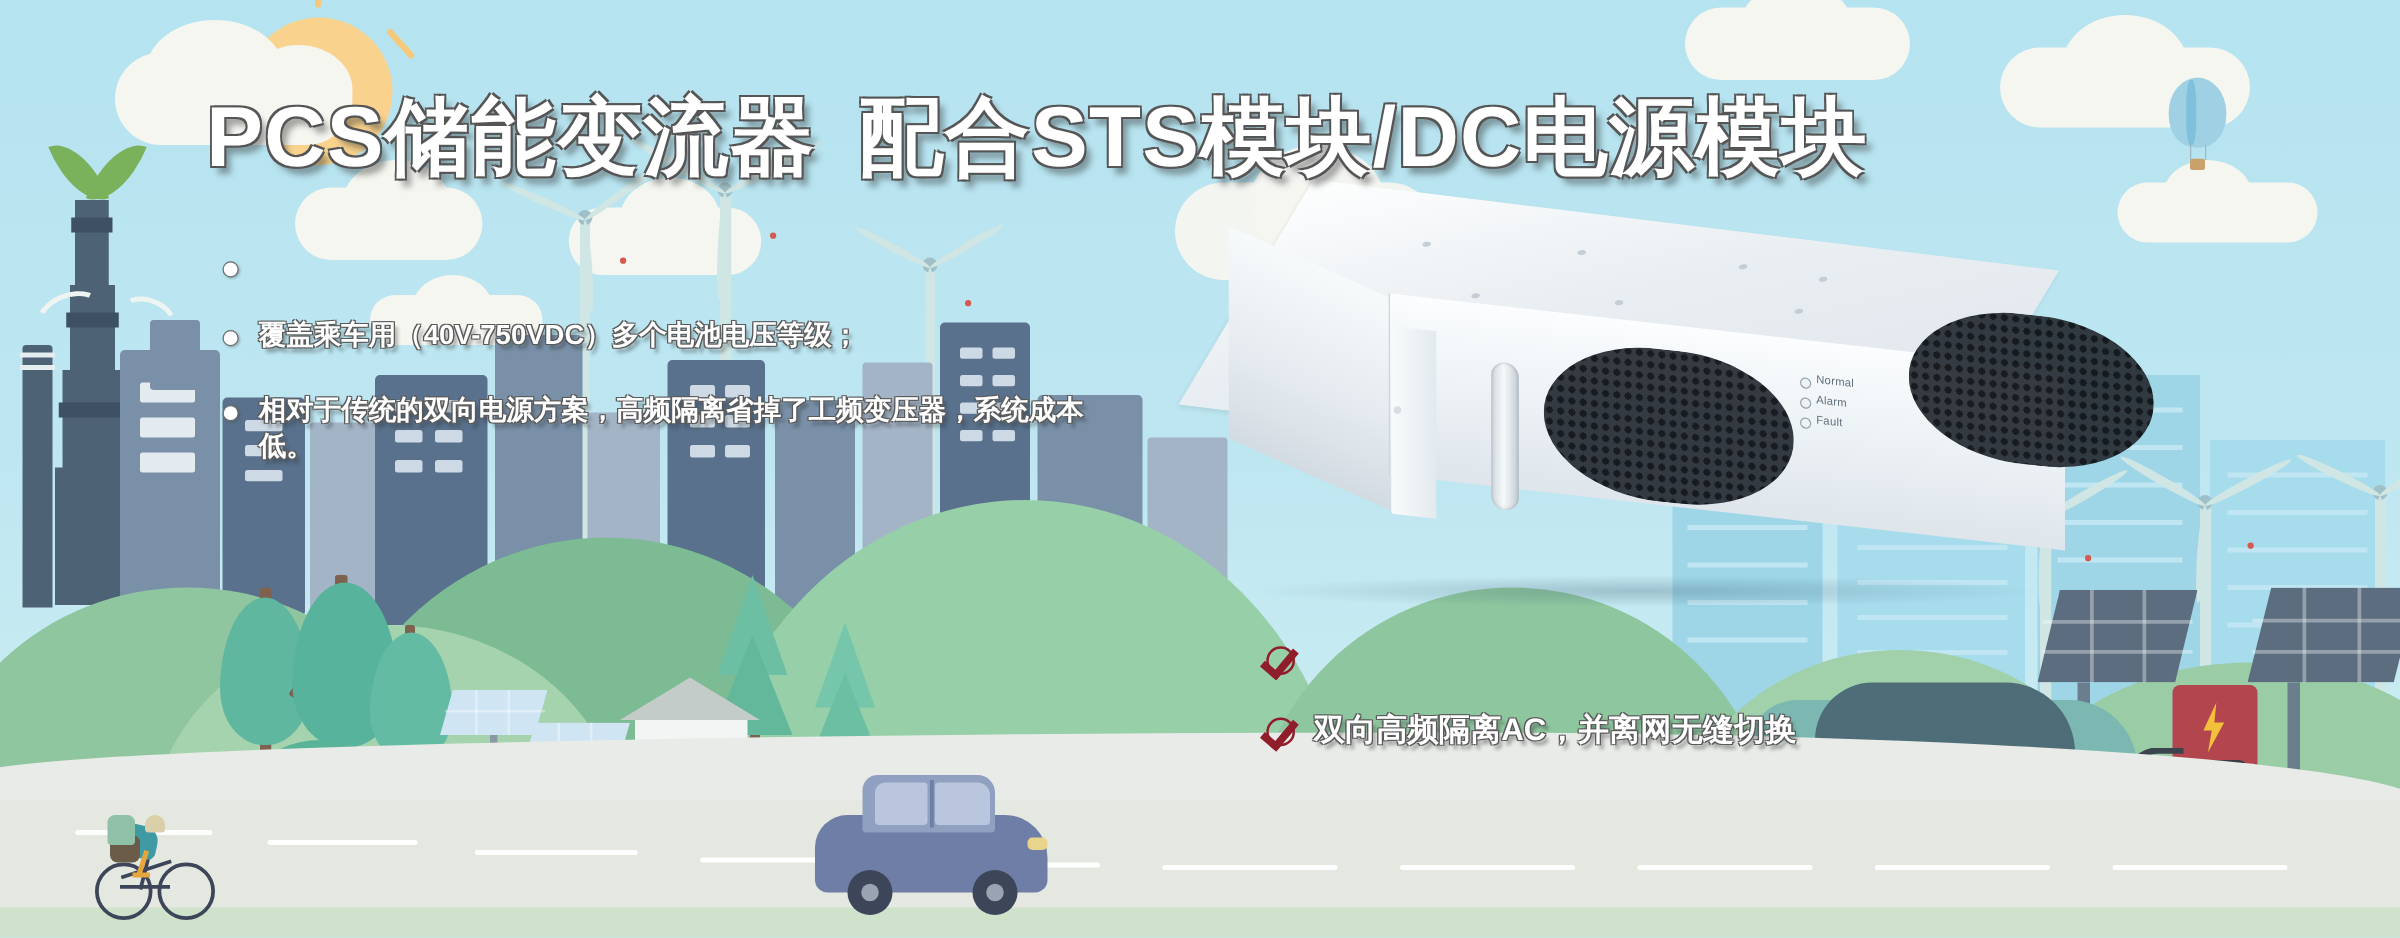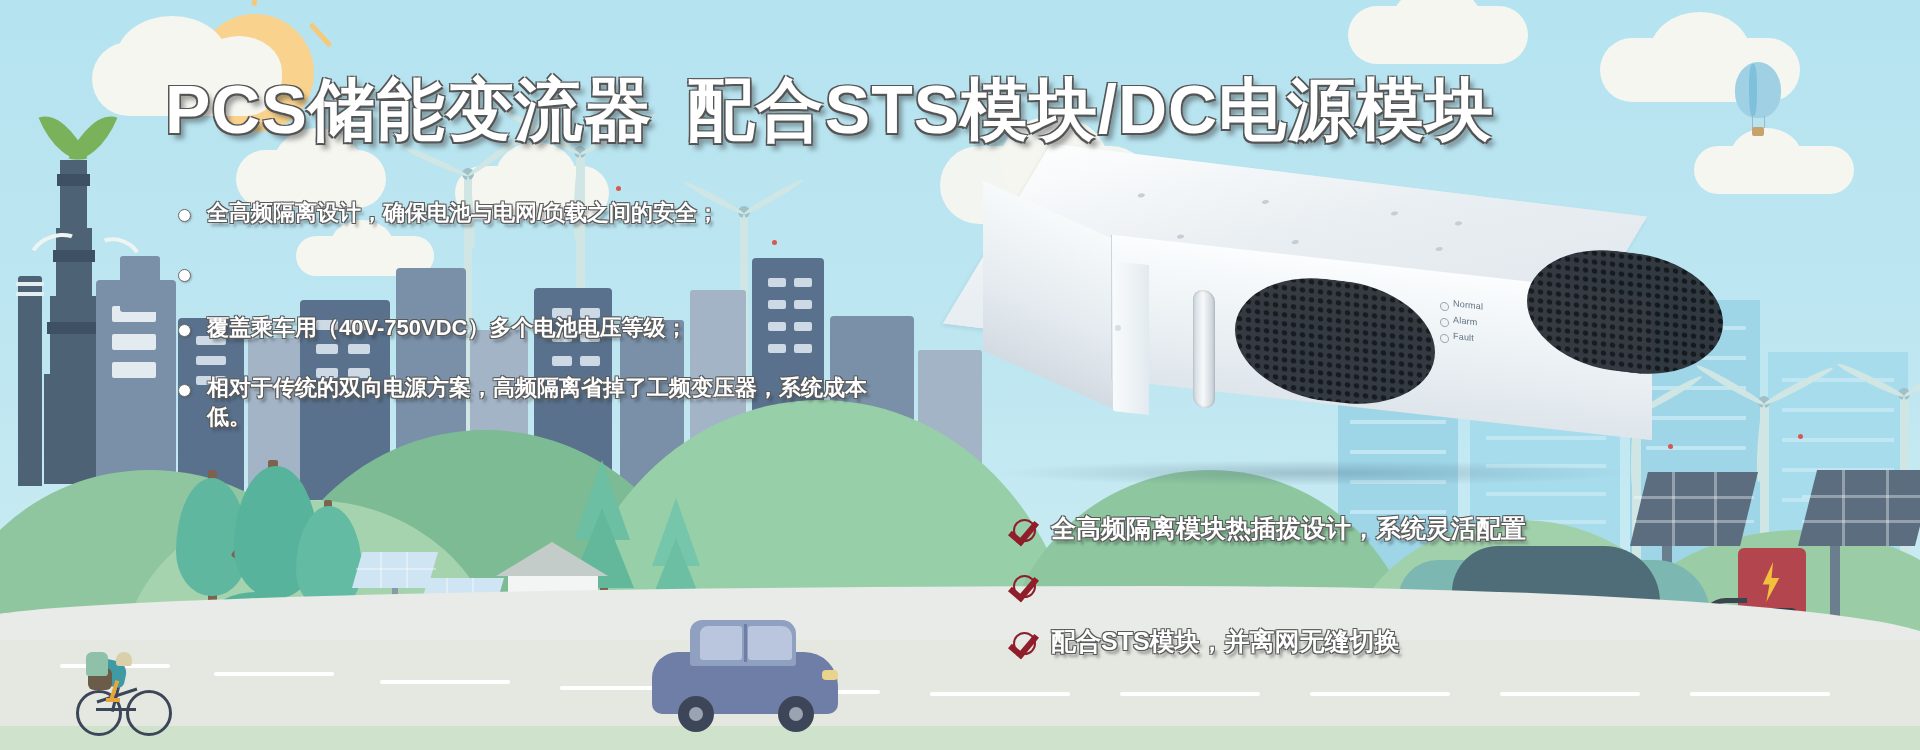--- a/index.html
+++ b/index.html
@@ -617,51 +617,40 @@
     </div>
   </div>
 
   <div id="title">
     <span>PCS储能变流器</span><span class="gap"></span><span>配合STS模块/DC电源模块</span>
   </div>
 
   <div id="bullets">
     <div class="blt">
       <span class="dot"></span>
-      <span class="txt">全高频隔离设计，确保电池与电网/负载之间的安全；</span>
-    </div>
-    <div class="blt">
-      <span class="dot"></span>
     </div>
     <div class="blt">
       <span class="dot"></span>
       <span class="txt">覆盖乘车用（40V-750VDC）多个电池电压等级；</span>
     </div>
     <div class="blt" style="max-width:700px;">
       <span class="dot"></span>
       <span class="txt">相对于传统的双向电源方案，高频隔离省掉了工频变压器，系统成本低。</span>
     </div>
   </div>
 
   <div id="checks">
     <div class="chk">
       <span class="mark">
           <span class="ring"></span>
           <span class="tick"></span>
         </span>
-      <span class="ctxt">全高频隔离模块热插拔设计，系统灵活配置</span>
     </div>
     <div class="chk">
       <span class="mark">
           <span class="ring"></span>
           <span class="tick"></span>
         </span>
-    </div>
-    <div class="chk">
-      <span class="mark">
-          <span class="ring"></span>
-          <span class="tick"></span>
-        </span>
-      <span class="ctxt">配合STS模块，并离网无缝切换</span>
+      <span class="ctxt">双向高频隔离AC，并离网无缝切换</span>
     </div>
   </div>
 
 </div>
 
 </body></html>

